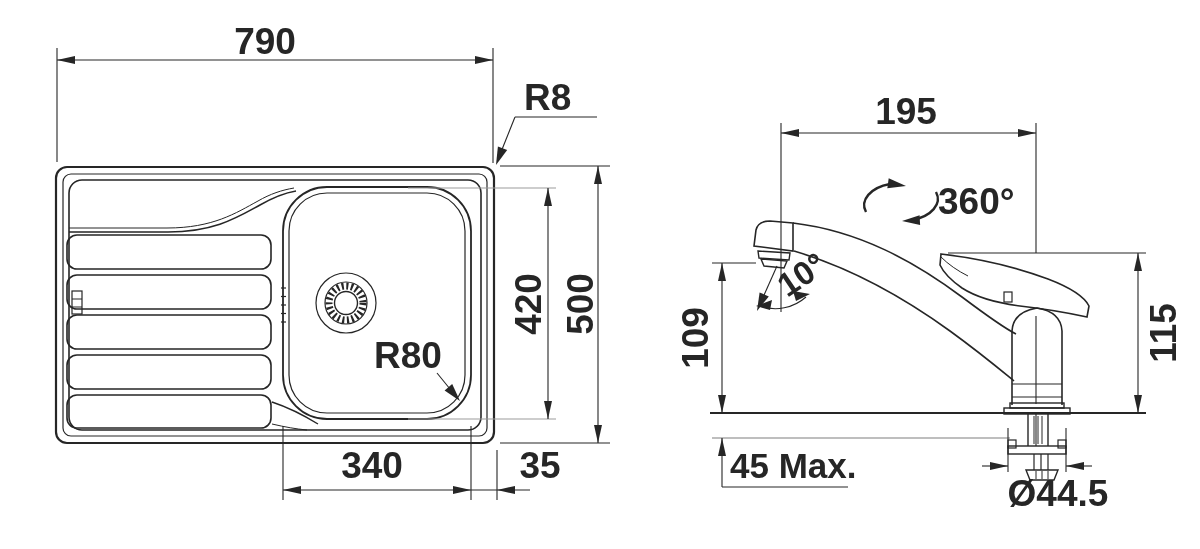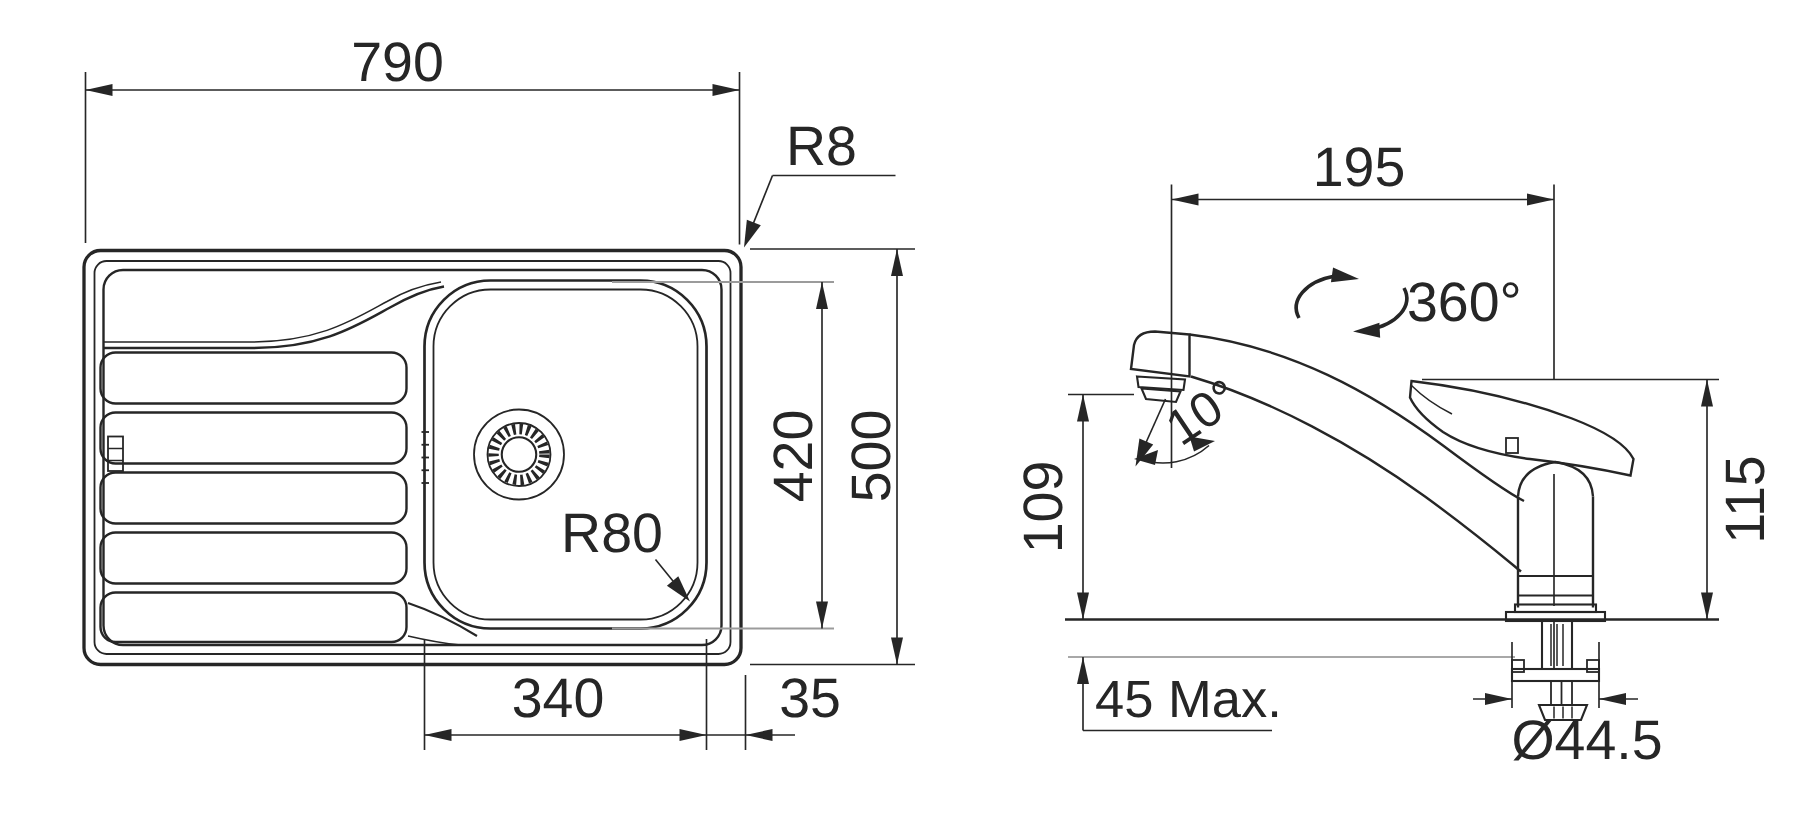--- a/index.html
+++ b/index.html
@@ -1,16 +1,16 @@
 <!DOCTYPE html>
 <html style="--line: #262626; --extension: #9b9b9b; --background: #ffffff;"><head>
 <meta charset="utf-8">
 <style>
   html,body{margin:0;padding:0;background:#fff;}
-  .stage{width:1200px;height:549px;background:var(--background,#fff);position:relative;overflow:hidden;}
+  .stage{width:1200px;height:549px;background:var(--background,#fff);position:relative;overflow:hidden;font-weight:bold;}
   svg{display:block;}
   svg text{font-family:"Liberation Sans","DejaVu Sans",sans-serif;fill:var(--line,#262626);}
   .t37{font-size:37px;}
   .t35{font-size:35px;}
   .t33{font-size:33px;}
   .ln{stroke:var(--line,#262626);fill:none;}
   .fillw{fill:#ffffff;stroke:var(--line,#262626);}
   .dim{stroke:var(--line,#262626);stroke-width:1.1;fill:none;}
   .ext{stroke:var(--extension,#9b9b9b);stroke-width:1.2;fill:none;}
   .ah{fill:var(--line,#262626);stroke:none;}

